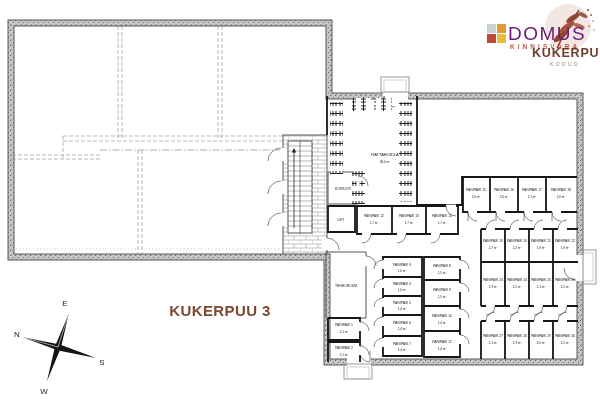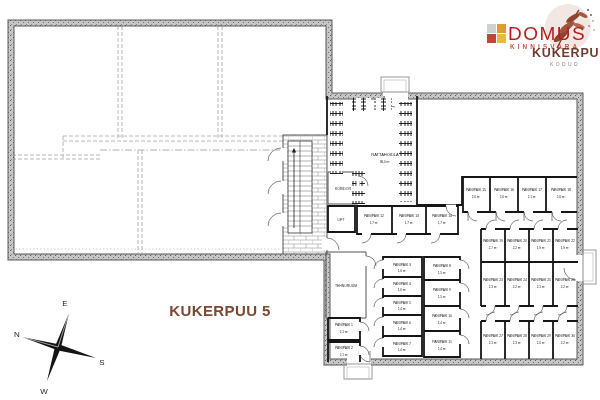--- a/index.html
+++ b/index.html
@@ -15,21 +15,21 @@
   .rn{font-size:3.4px;fill:#1a1a1a;text-anchor:middle;font-family:"Liberation Sans",sans-serif;}
   .ra{font-size:3px;fill:#1a1a1a;text-anchor:middle;font-family:"Liberation Sans",sans-serif;}
   .big{font-size:4px;}
   .compass-letter{font-size:8px;fill:#1c1c1c;text-anchor:middle;font-family:"Liberation Sans",sans-serif;}
   
   #title{position:absolute;left:120px;top:301px;width:200px;text-align:center;
          color:#7b4a31;font-weight:bold;font-size:15px;line-height:20px;letter-spacing:.4px;}
   
   #logo{position:absolute;left:485px;top:2px;width:112px;height:68px;}
   #logo .sq{position:absolute;width:9px;height:9px;}
-  #logo-domus{position:absolute;left:23px;top:21px;font-size:19px;color:#b91c1c;
+  #logo-domus{position:absolute;left:23px;top:21px;font-size:19px;color:#701a75;
               letter-spacing:1.5px;font-weight:500;}
   #logo-kinnisvara{position:absolute;left:25px;top:41px;font-size:6.4px;color:#c05848;
               letter-spacing:3.1px;font-weight:bold;}
   #logo-kukerpuu{position:absolute;left:47px;top:44px;font-size:12.5px;color:#713a2e;
               letter-spacing:.8px;font-weight:bold;}
   #logo-kodud{position:absolute;left:65px;top:59px;font-size:5px;color:#95807a;
               letter-spacing:2.4px;}
 </style>
 </head>
 <body>
@@ -251,21 +251,21 @@
     <polygon points="22,337 58.2,350.4 96,358 59.8,344.6" fill="#141414"></polygon>
     <path d="M58,347L69,313 M58,347L22,337" stroke="#fff" stroke-width=".6"></path>
     <text class="compass-letter" x="65" y="306">E</text>
     <text class="compass-letter" x="17" y="337">N</text>
     <text class="compass-letter" x="102" y="365">S</text>
     <text class="compass-letter" x="44" y="394">W</text>
   </g>
 </svg>
 
 <div id="title">
-  <div>KUKERPUU 5</div>
+  <div>KUKERPUU 3</div>
 </div>
 
 <div id="logo">
   <svg width="58" height="52" style="position:absolute;left:54px;top:0;" viewBox="0 0 58 52">
     <circle cx="29" cy="25" r="23" fill="#f3e7e3"></circle>
     <path d="M18,46 C24,34 30,22 40,8" stroke="#7d3f2f" stroke-width="1.4" fill="none"></path>
     <ellipse cx="22" cy="34" rx="9" ry="3.2" fill="#8d4433" transform="rotate(-38 22 34)"></ellipse>
     <ellipse cx="28" cy="25" rx="9" ry="3" fill="#a0543d" transform="rotate(-35 28 25)"></ellipse>
     <ellipse cx="34" cy="16" rx="8" ry="2.7" fill="#8d4433" transform="rotate(-32 34 16)"></ellipse>
     <ellipse cx="40" cy="24" rx="6" ry="2.2" fill="#b06a4e" transform="rotate(20 40 24)"></ellipse>

